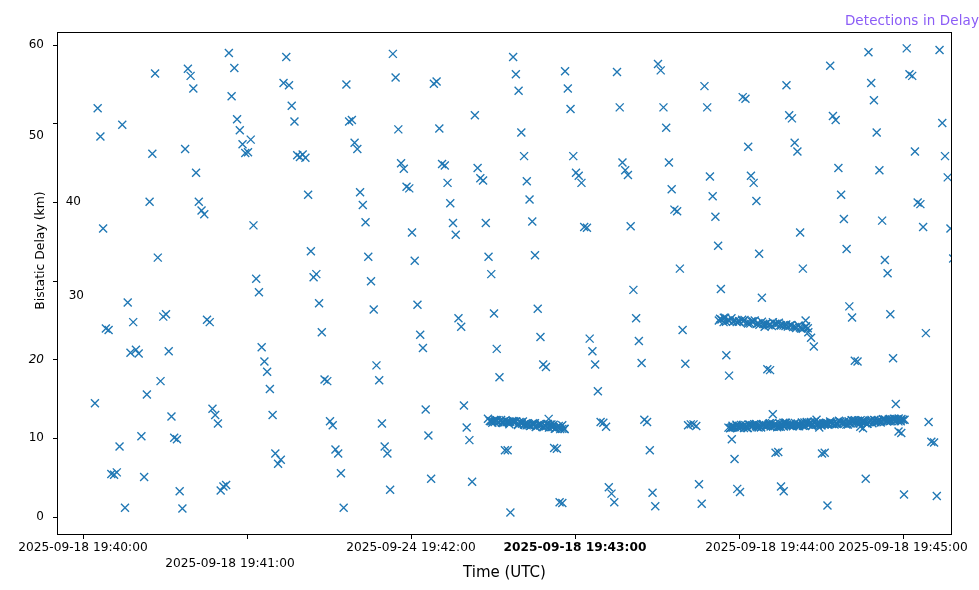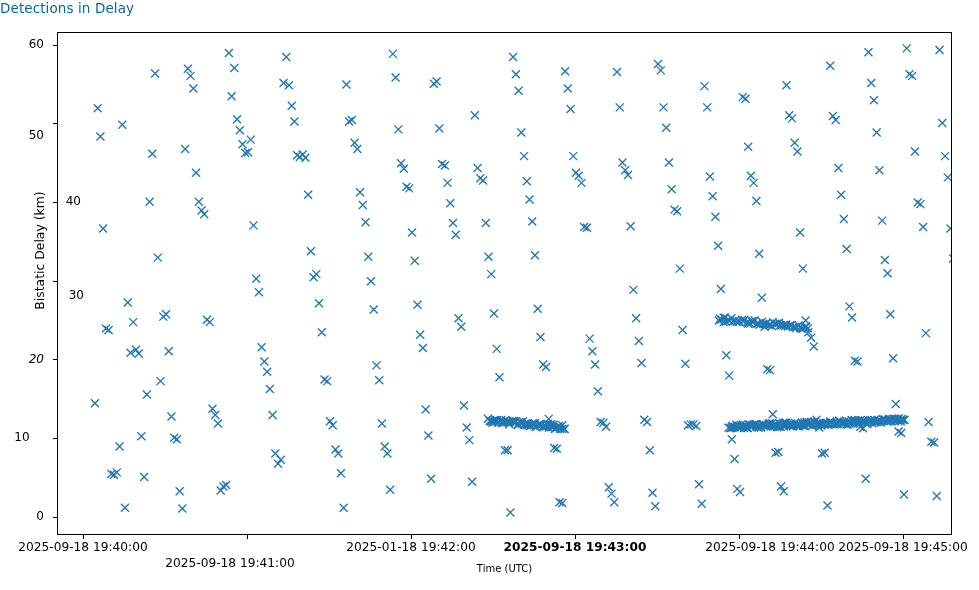--- a/index.html
+++ b/index.html
@@ -15,25 +15,25 @@
   }
   #figure {
     position: relative;
     width: 979px;
     height: 590px;
     background: #ffffff;
   }
   #chart-title {
     position: absolute;
     left: 0;
-    top: 0;
+    top: 12px;
     width: 979px;
-    text-align: left;
+    text-align: right;
     font-size: 13.5px;
-    color: #0369a1;
+    color: #8b5cf6;
     letter-spacing: 0.1px;
   }
   #plot-area {
     position: absolute;
     left: 57px;
     top: 32px;
     width: 895px;
     height: 503px;
     border: 1.1px solid #000000;
     box-sizing: border-box;
@@ -77,21 +77,21 @@
     height: 4px;
     background: #000000;
     top: 535px;
   }
   #xaxis-label {
     position: absolute;
     left: 57px;
     width: 895px;
     top: 563px;
     text-align: center;
-    font-size: 10px;
+    font-size: 15px;
     color: #000000;
   }
   #yaxis-label {
     position: absolute;
     left: -91px;
     top: 243px;
     width: 260px;
     text-align: center;
     font-size: 12.4px;
     color: #000000;
@@ -731,39 +731,39 @@
           <path d="M744.11,289.20L752.11,297.20M744.11,297.20L752.11,289.20"></path>
           <path d="M745.79,291.28L753.79,299.28M745.79,299.28L753.79,291.28"></path>
         </g>
       </svg>
   </div>
 
   <div id="yaxis-ticks">
       <div class="ytick-mark" style="top: 516.5px;"></div>
       <div class="ytick-label" style="top: 509px;">0</div>
       <div class="ytick-mark" style="top: 437.833px;"></div>
-      <div class="ytick-label" style="top: 430.333px; text-align: center;">10</div>
+      <div class="ytick-label" style="top: 430.333px;">10</div>
       <div class="ytick-mark" style="top: 359.167px;"></div>
       <div class="ytick-label" style="top: 351.667px; font-style: italic;">20</div>
       <div class="ytick-mark" style="top: 280.5px;"></div>
       <div class="ytick-label" style="top: 288px; padding-left: 40px;">30</div>
       <div class="ytick-mark" style="top: 201.833px;"></div>
       <div class="ytick-label" style="top: 194.333px; padding-left: 37px;">40</div>
       <div class="ytick-mark" style="top: 123.167px;"></div>
       <div class="ytick-label" style="top: 128px;">50</div>
       <div class="ytick-mark" style="top: 44.5px;"></div>
       <div class="ytick-label" style="top: 37px;">60</div>
     </div>
   <div id="xaxis-ticks">
       <div class="xtick-mark" style="left: 82.5px;"></div>
       <div class="xtick-label" style="left: -17px;">2025-09-18 19:40:00</div>
       <div class="xtick-mark" style="left: 246.5px;"></div>
       <div class="xtick-label" style="left: 130px; margin-top: 16px;">2025-09-18 19:41:00</div>
       <div class="xtick-mark" style="left: 410.5px;"></div>
-      <div class="xtick-label" style="left: 311px;">2025-01-18 19:42:00</div>
+      <div class="xtick-label" style="left: 311px;">2025-09-24 19:42:00</div>
       <div class="xtick-mark" style="left: 574.5px;"></div>
       <div class="xtick-label" style="left: 475px; font-weight: bold;">2025-09-18 19:43:00</div>
       <div class="xtick-mark" style="left: 738.5px;"></div>
       <div class="xtick-label" style="left: 670px;">2025-09-18 19:44:00</div>
       <div class="xtick-mark" style="left: 902.5px;"></div>
       <div class="xtick-label" style="left: 803px;">2025-09-18 19:45:00</div>
     </div>
 
   <div id="xaxis-label">Time (UTC)</div>
   <div id="yaxis-label">Bistatic Delay (km)</div>

